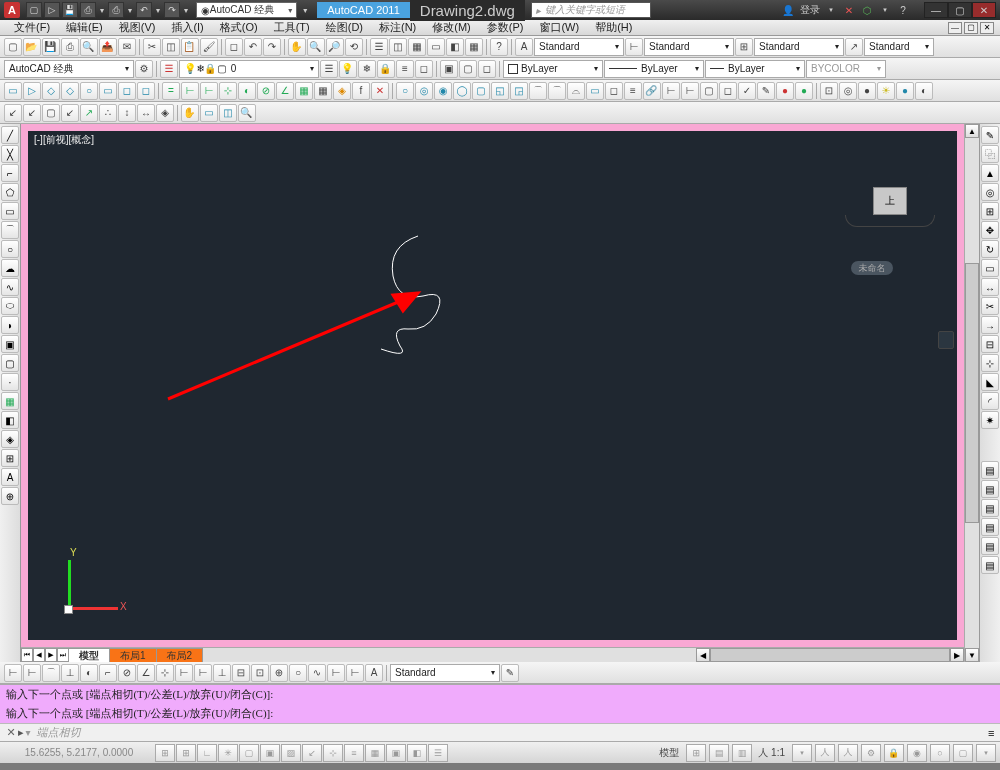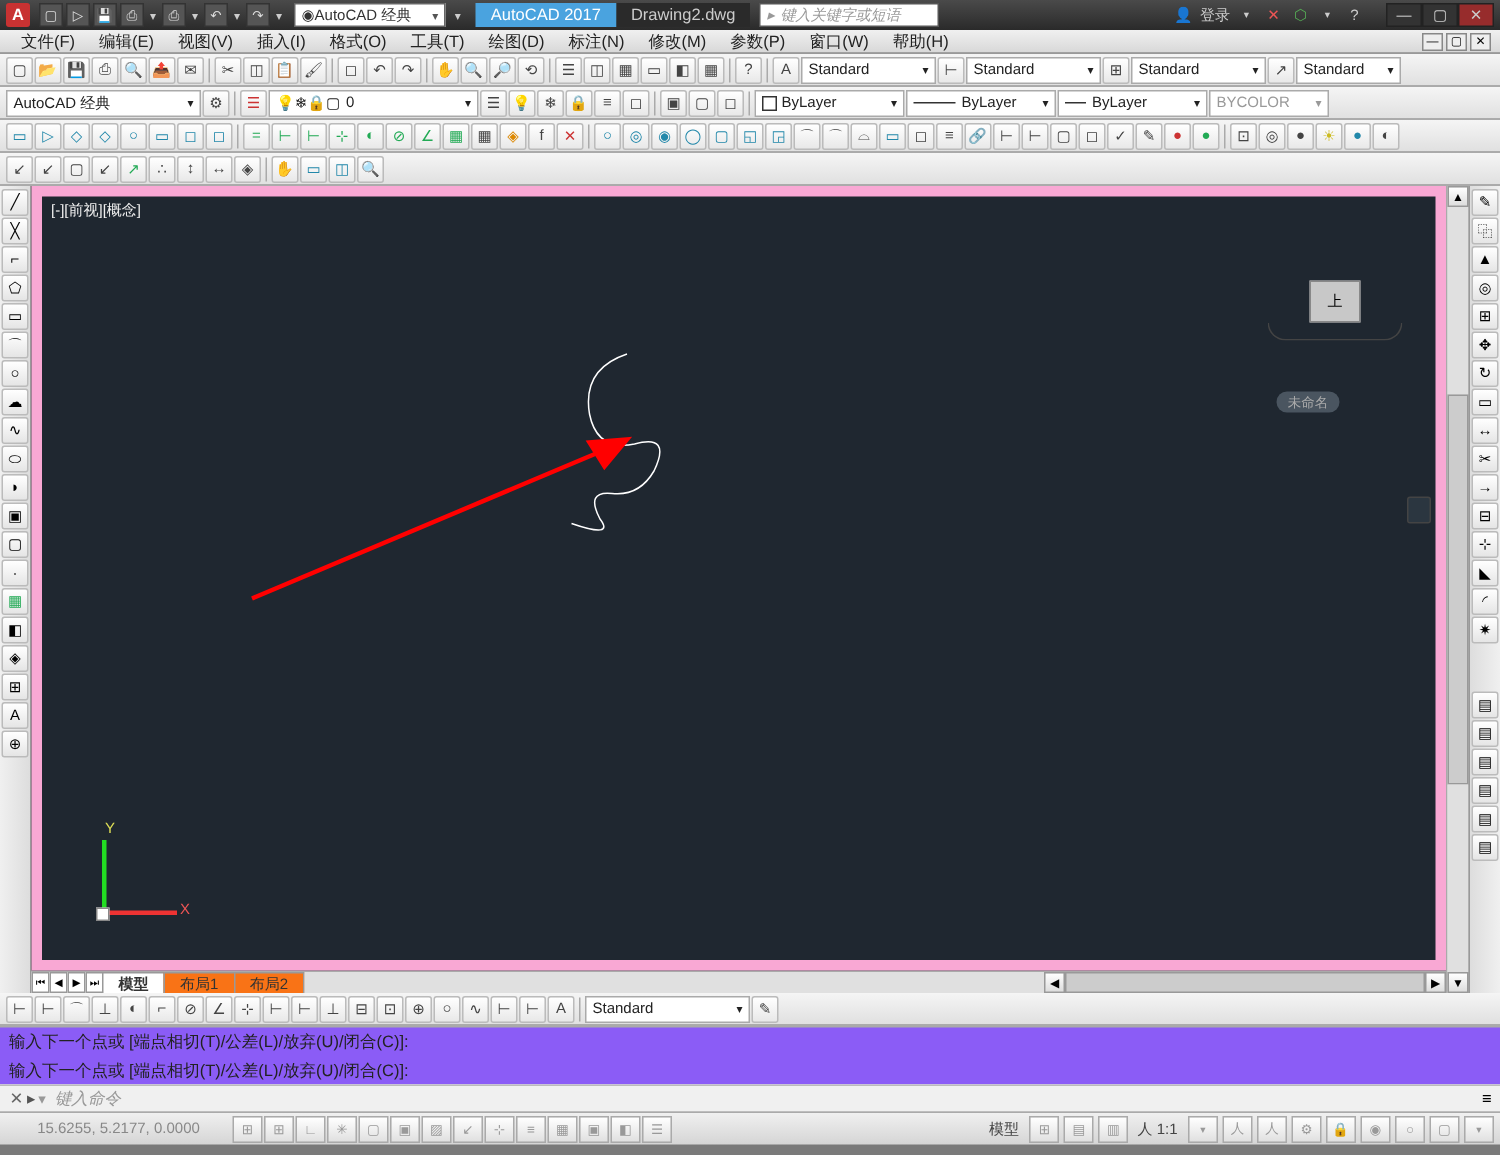--- a/index.html
+++ b/index.html
@@ -6,21 +6,21 @@
 body { font-family: "Microsoft YaHei", Arial, sans-serif; font-size: 11px; background: #7a7a7a; width: 1000px; height: 770px; overflow: hidden; position: relative; }
 
 .titlebar { height: 20px; background: linear-gradient(#4a4a4a, #2a2a2a); display: flex; align-items: center; padding: 0 4px; }
 .app-logo { width: 16px; height: 16px; background: #c83232; border-radius: 2px; display: flex; align-items: center; justify-content: center; color: #fff; font-weight: bold; font-size: 11px; margin-right: 6px; }
 .qat { display: flex; gap: 2px; }
 .qat-btn { width: 16px; height: 16px; background: #555; border: 1px solid #333; display: flex; align-items: center; justify-content: center; color: #ddd; font-size: 9px; cursor: pointer; }
 .qat-drop { width: 8px; color: #ccc; font-size: 8px; display: flex; align-items: center; justify-content: center; }
 .workspace-dd { margin-left: 6px; height: 16px; background: #fff; border: 1px solid #666; display: flex; align-items: center; padding: 0 4px; font-size: 10px; color: #333; }
 .ws-arrow { margin-left: 14px; color: #555; font-size: 8px; }
 .tab-active { margin-left: 8px; background: #4aa3df; color: #fff; padding: 2px 10px; font-size: 11px; }
-.tab-inactive { background: #2a2a2a; color: #ccc; padding: 2px 10px; font-size: 11px; }
+.tab-inactive { background: #2a2a2a; color: #ccc; padding: 2px 10px; font-size: 15px; }
 .searchbox { margin-left: 6px; background: #fff; border: 1px solid #555; height: 16px; padding: 0 4px; font-style: italic; color: #999; font-size: 10px; display: flex; align-items: center; }
 .title-right { margin-left: auto; display: flex; align-items: center; gap: 4px; color: #ccc; font-size: 10px; }
 .tr-btn { width: 14px; height: 14px; display: flex; align-items: center; justify-content: center; cursor: pointer; }
 .win-controls { display: flex; margin-left: 10px; }
 .win-btn { width: 24px; height: 16px; background: #333; border: 1px solid #222; display: flex; align-items: center; justify-content: center; color: #ccc; cursor: pointer; }
 .win-close { background: #972c2c; }
 
 .menubar { height: 16px; background: linear-gradient(#f0f0f0, #d8d8d8); display: flex; align-items: center; padding: 0 6px; gap: 0; border-bottom: 1px solid #999; }
 .menu-item { padding: 2px 8px; font-size: 11px; color: #222; cursor: pointer; }
 .min-btns { margin-left: auto; display: flex; gap: 2px; }
@@ -61,21 +61,21 @@
 .scroll-v { width: 15px; background: #e8e8e8; border-left: 1px solid #aaa; display: flex; flex-direction: column; }
 .scroll-h-row { height: 15px; display: flex; background: #e8e8e8; border-top: 1px solid #aaa; }
 .sb-btn { width: 14px; height: 14px; background: linear-gradient(#fff,#ddd); border: 1px solid #999; font-size: 8px; display: flex; align-items: center; justify-content: center; }
 .sb-track { flex: 1; background: #e0e0e0; }
 .right-tools { width: 21px; background: linear-gradient(to left,#f0f0f0,#ddd); border-left: 1px solid #999; display: flex; flex-direction: column; padding: 2px 1px; gap: 1px; }
 .tab-ctrl { width: 12px; height: 14px; border: 1px solid #999; background: #fff; font-size: 7px; display: flex; align-items: center; justify-content: center; cursor: pointer; }
 .tab-pg { padding: 0 10px; border: 1px solid #999; border-bottom: none; background: #f97316; font-size: 10px; color: #333; margin-left: -1px; cursor: pointer; }
 .tab-pg.active { background: #fff; font-weight: bold; }
 
 .cmd-area { background: #f0f0f0; }
-.cmd-history { background: #8b5cf6; font-size: 11px; color: #222; padding: 2px 6px; border-top: 1px solid #aaa; font-family: Liberation Sans, sans-serif; }
+.cmd-history { background: #f0abfc; font-size: 11px; color: #222; padding: 2px 6px; border-top: 1px solid #aaa; font-family: Liberation Serif, serif; }
 .cmd-line { background: #f0f0f0; display: flex; align-items: center; height: 18px; border-top: 1px solid #bbb; padding-left: 4px; }
 .cmd-x { width: 14px; height: 14px; color: #666; cursor: pointer; display: flex; align-items: center; justify-content: center; }
 .cmd-input { flex: 1; font-style: italic; color: #999; font-size: 11px; padding-left: 6px; }
 .cmd-hl { width: 12px; }
 
 .statusbar { height: 22px; background: linear-gradient(#f0f0f0,#d5d5d5); display: flex; align-items: center; font-size: 10px; color: #999; padding: 0 4px; border-top: 1px solid #aaa; }
 .coords { width: 150px; color: #888; font-size: 10px; text-align: center; }
 .sb-toggle { width: 20px; height: 18px; background: linear-gradient(#fff,#e0e0e0); border: 1px solid #aaa; margin-left: 1px; font-size: 9px; display: flex; align-items: center; justify-content: center; cursor: pointer; }
 .sb-right { margin-left: auto; display: flex; align-items: center; gap: 2px; }
 .sb-text { color: #444; font-size: 10px; padding: 0 4px; }
@@ -100,21 +100,21 @@
     <div class="qat-drop">▾</div>
     <div class="qat-btn">↷</div>
     <div class="qat-drop">▾</div>
   </div>
   <div class="workspace-dd">
     <span>◉ </span>
       <span>AutoCAD 经典</span>
       <span class="ws-arrow">▾</span>
   </div>
   <div class="qat-drop" style="margin-left:4px">▾</div>
-  <div class="tab-active">AutoCAD 2017</div>
+  <div class="tab-active">AutoCAD 2011</div>
   <div class="tab-inactive">Drawing2.dwg</div>
   <div class="searchbox" style="width:120px">
     <span style="margin-right:4px">▸</span>
       <span>键入关键字或短语</span>
   </div>
   <div class="title-right">
     <span class="tr-btn">👤</span>
     <span>登录</span>
     <span class="tr-btn" style="font-size:7px">▾</span>
     <span class="tr-btn" style="color:#e55">✕</span>
@@ -446,21 +446,21 @@
   <div class="tb-btn">✎</div>
 </div>
 
 <div class="cmd-area">
   <div class="cmd-history">输入下一个点或 [端点相切(T)/公差(L)/放弃(U)/闭合(C)]:</div>
   <div class="cmd-history" style="border-top:none">输入下一个点或 [端点相切(T)/公差(L)/放弃(U)/闭合(C)]:</div>
   <div class="cmd-line">
     <div class="cmd-x">✕</div>
     <div style="color:#555">▸</div>
     <div style="color:#999;font-size:10px;margin-left:2px">▾</div>
-    <div class="cmd-input">键入命令</div>
+    <div class="cmd-input">端点相切</div>
     <div class="cmd-hl">≡</div>
   </div>
 </div>
 
 <div class="statusbar">
   <div class="coords">15.6255, 5.2177, 0.0000</div>
   <div class="sb-toggle">⊞</div>
   <div class="sb-toggle">⊞</div>
   <div class="sb-toggle">∟</div>
   <div class="sb-toggle">✳</div>

